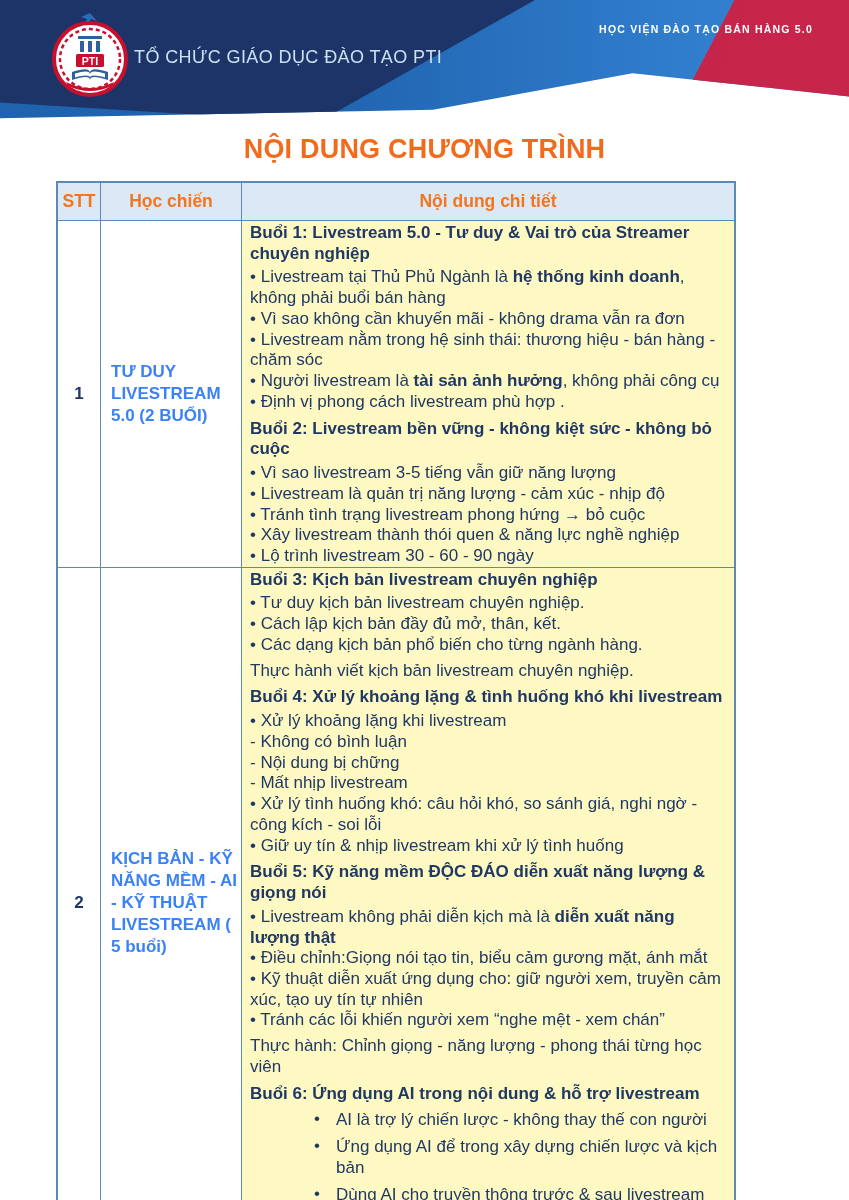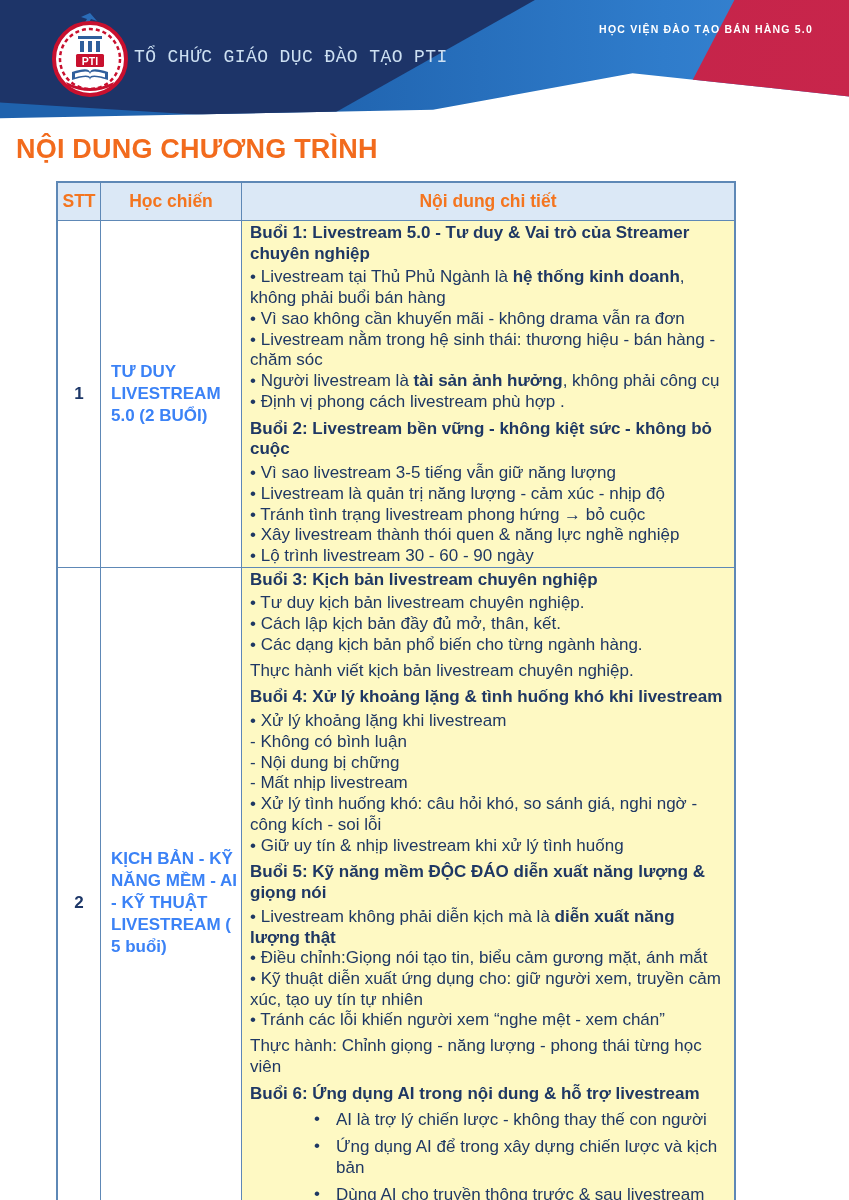--- a/index.html
+++ b/index.html
@@ -12,29 +12,29 @@
   .header{
     position:relative;height:122px;
     clip-path:polygon(0 0,100% 0,100% 79%,74.5% 60%,51% 90%,0 97%);
   }
   .hdr-blue{position:absolute;inset:0;background:linear-gradient(to right,#1f62ad 35%,#2f7ccb 78%,#3a85d2 100%);}
   .hdr-red{position:absolute;inset:0;background:linear-gradient(110deg,#8f1f45 0%,#c32449 55%,#c8254b 100%);
     clip-path:polygon(86.5% 0,100% 0,100% 100%,79% 100%);}
   .hdr-navy{position:absolute;inset:0;background:#1d3468;
     clip-path:polygon(0 0,63% 0,37.5% 100%,0 84%);}
   .hdr-left{position:absolute;left:50px;top:14px;height:86px;display:flex;align-items:center;gap:4px;z-index:3;}
-  .org-name{color:#cde0f2;font-size:18px;letter-spacing:.4px;font-family:Liberation Mono, monospace;}
+  .org-name{color:#cde0f2;font-size:18px;letter-spacing:.4px;}
   .hdr-right{position:absolute;right:36px;top:20px;text-align:right;color:#fff;z-index:3;}
   .brand{font-size:33px;font-weight:bold;line-height:1;letter-spacing:.5px;display:inline-block;position:relative;}
   .brand-swoosh{position:absolute;right:-14px;top:-9px;}
   .brand-tagline{font-size:10.5px;font-weight:bold;letter-spacing:1.2px;margin-top:3px;}
 
   
   .page-title{
-    text-align:left;color:#f26b1d;font-size:27px;font-weight:bold;
+    text-align:center;color:#f26b1d;font-size:27px;font-weight:bold;
     margin:12px 16px 16px;letter-spacing:.2px;
   }
 
   
   table.curriculum{
     width:680px;margin:0 56px;border-collapse:collapse;
     border:2px solid #5e88b6;
   }
   .curriculum th,.curriculum td{border:1.5px solid #5e88b6;}
   .curriculum th{

